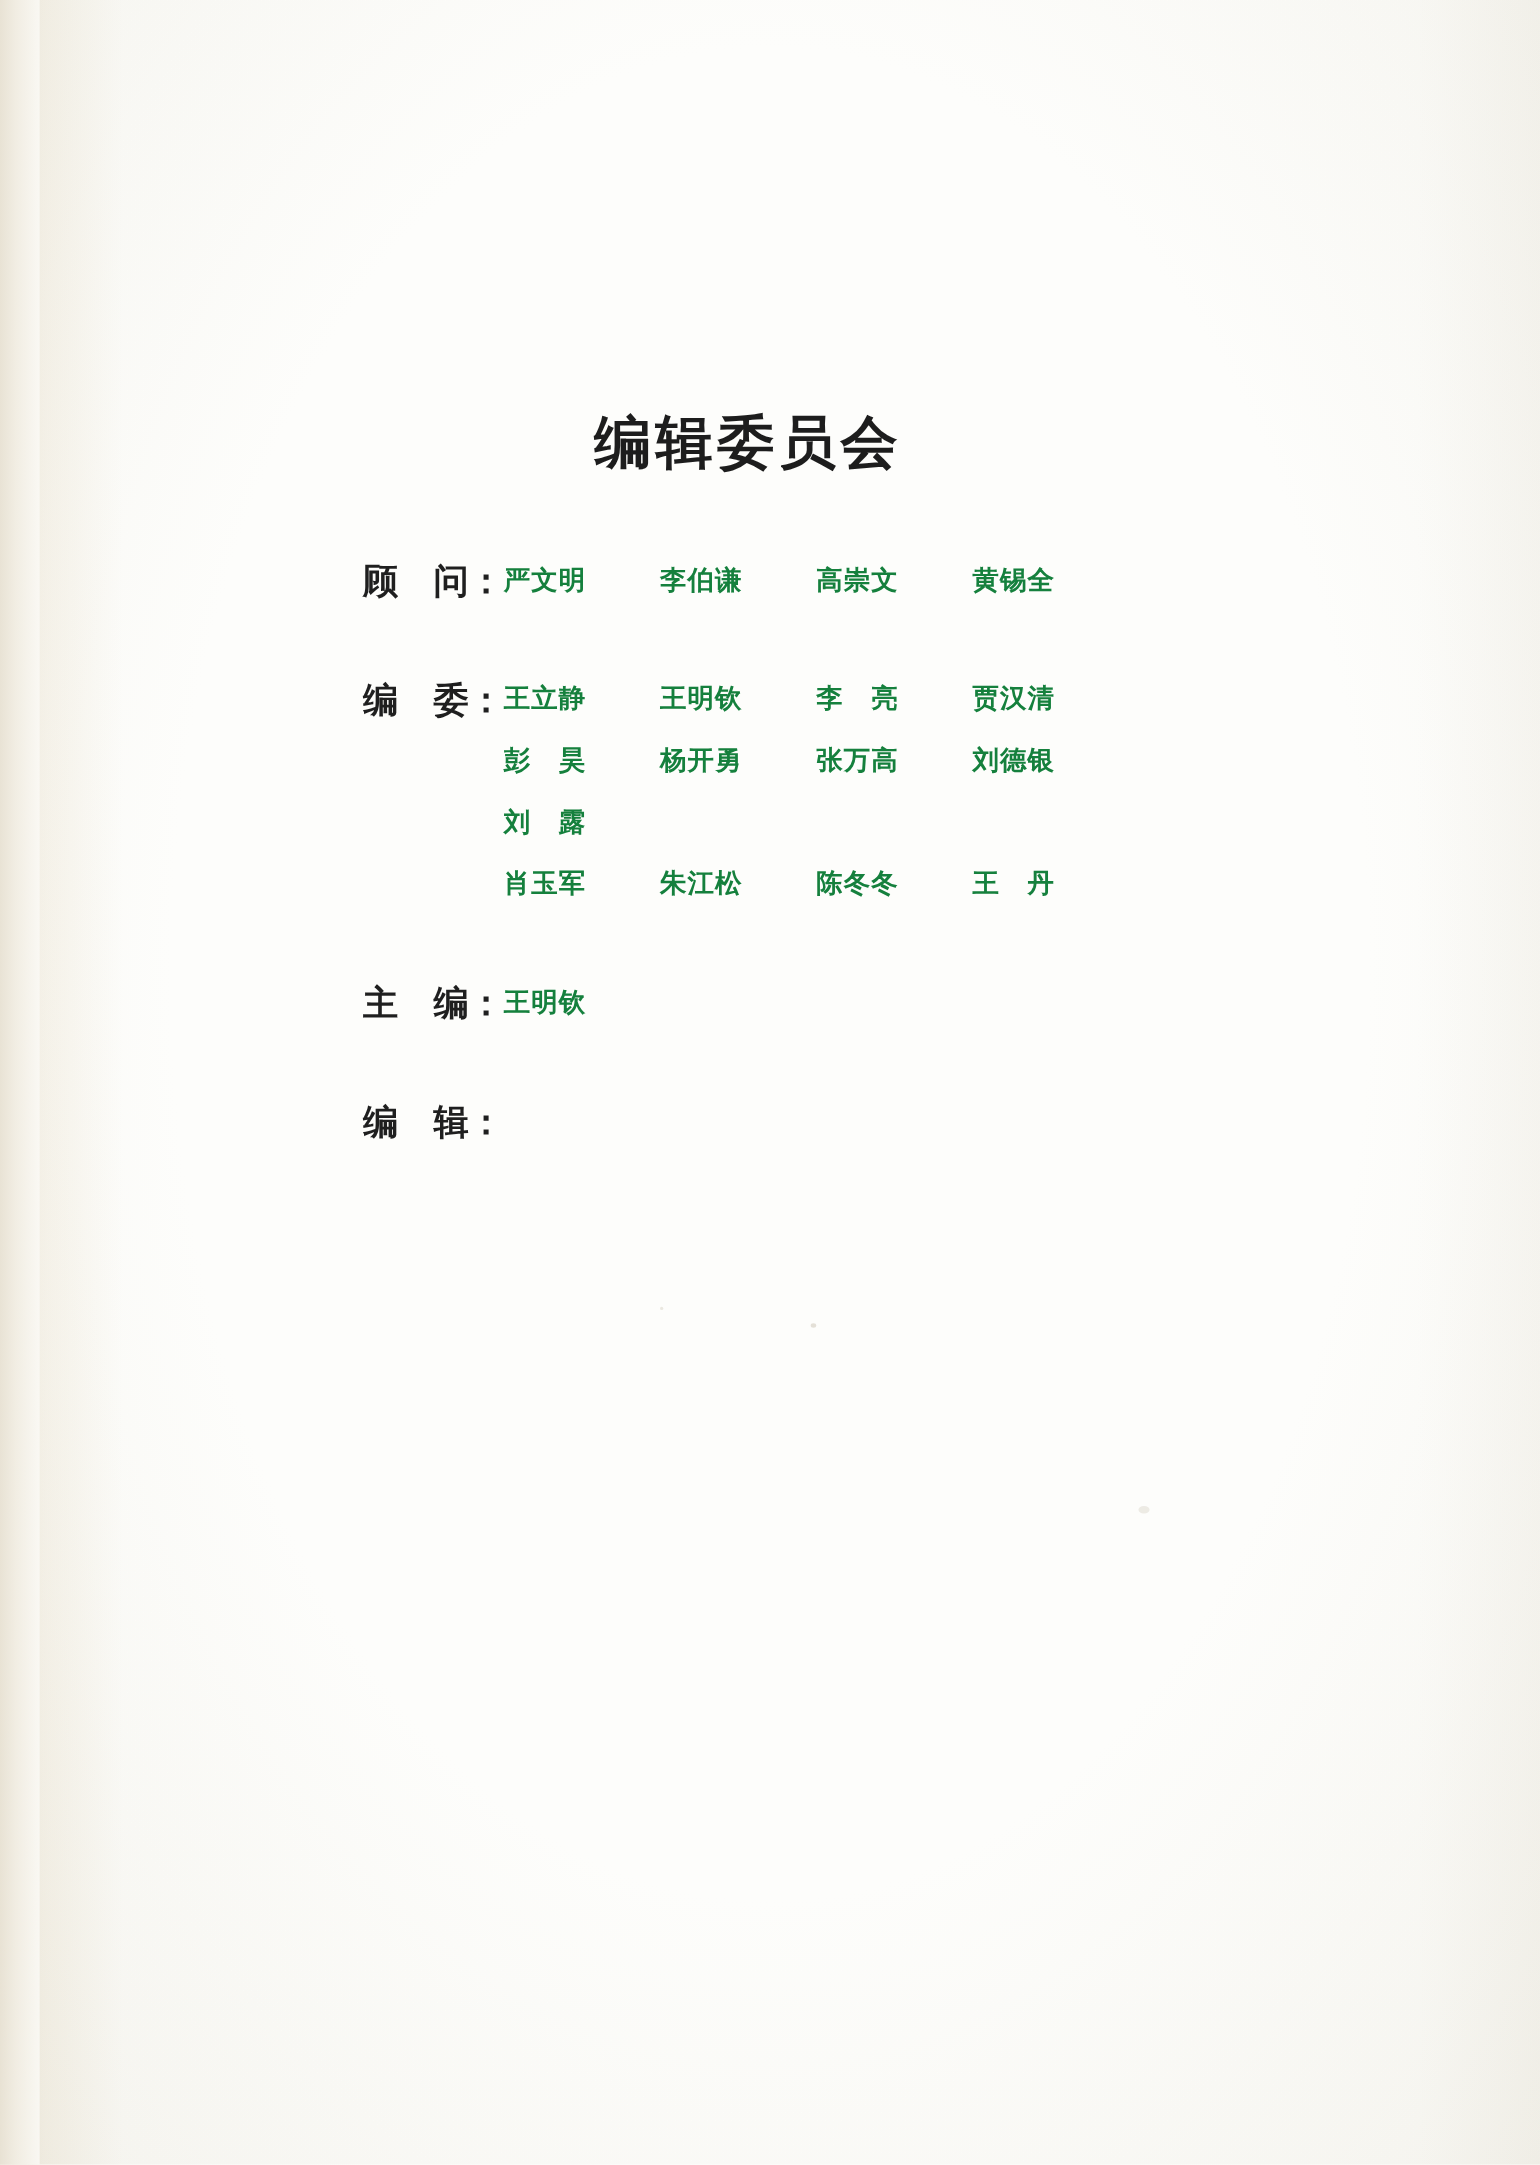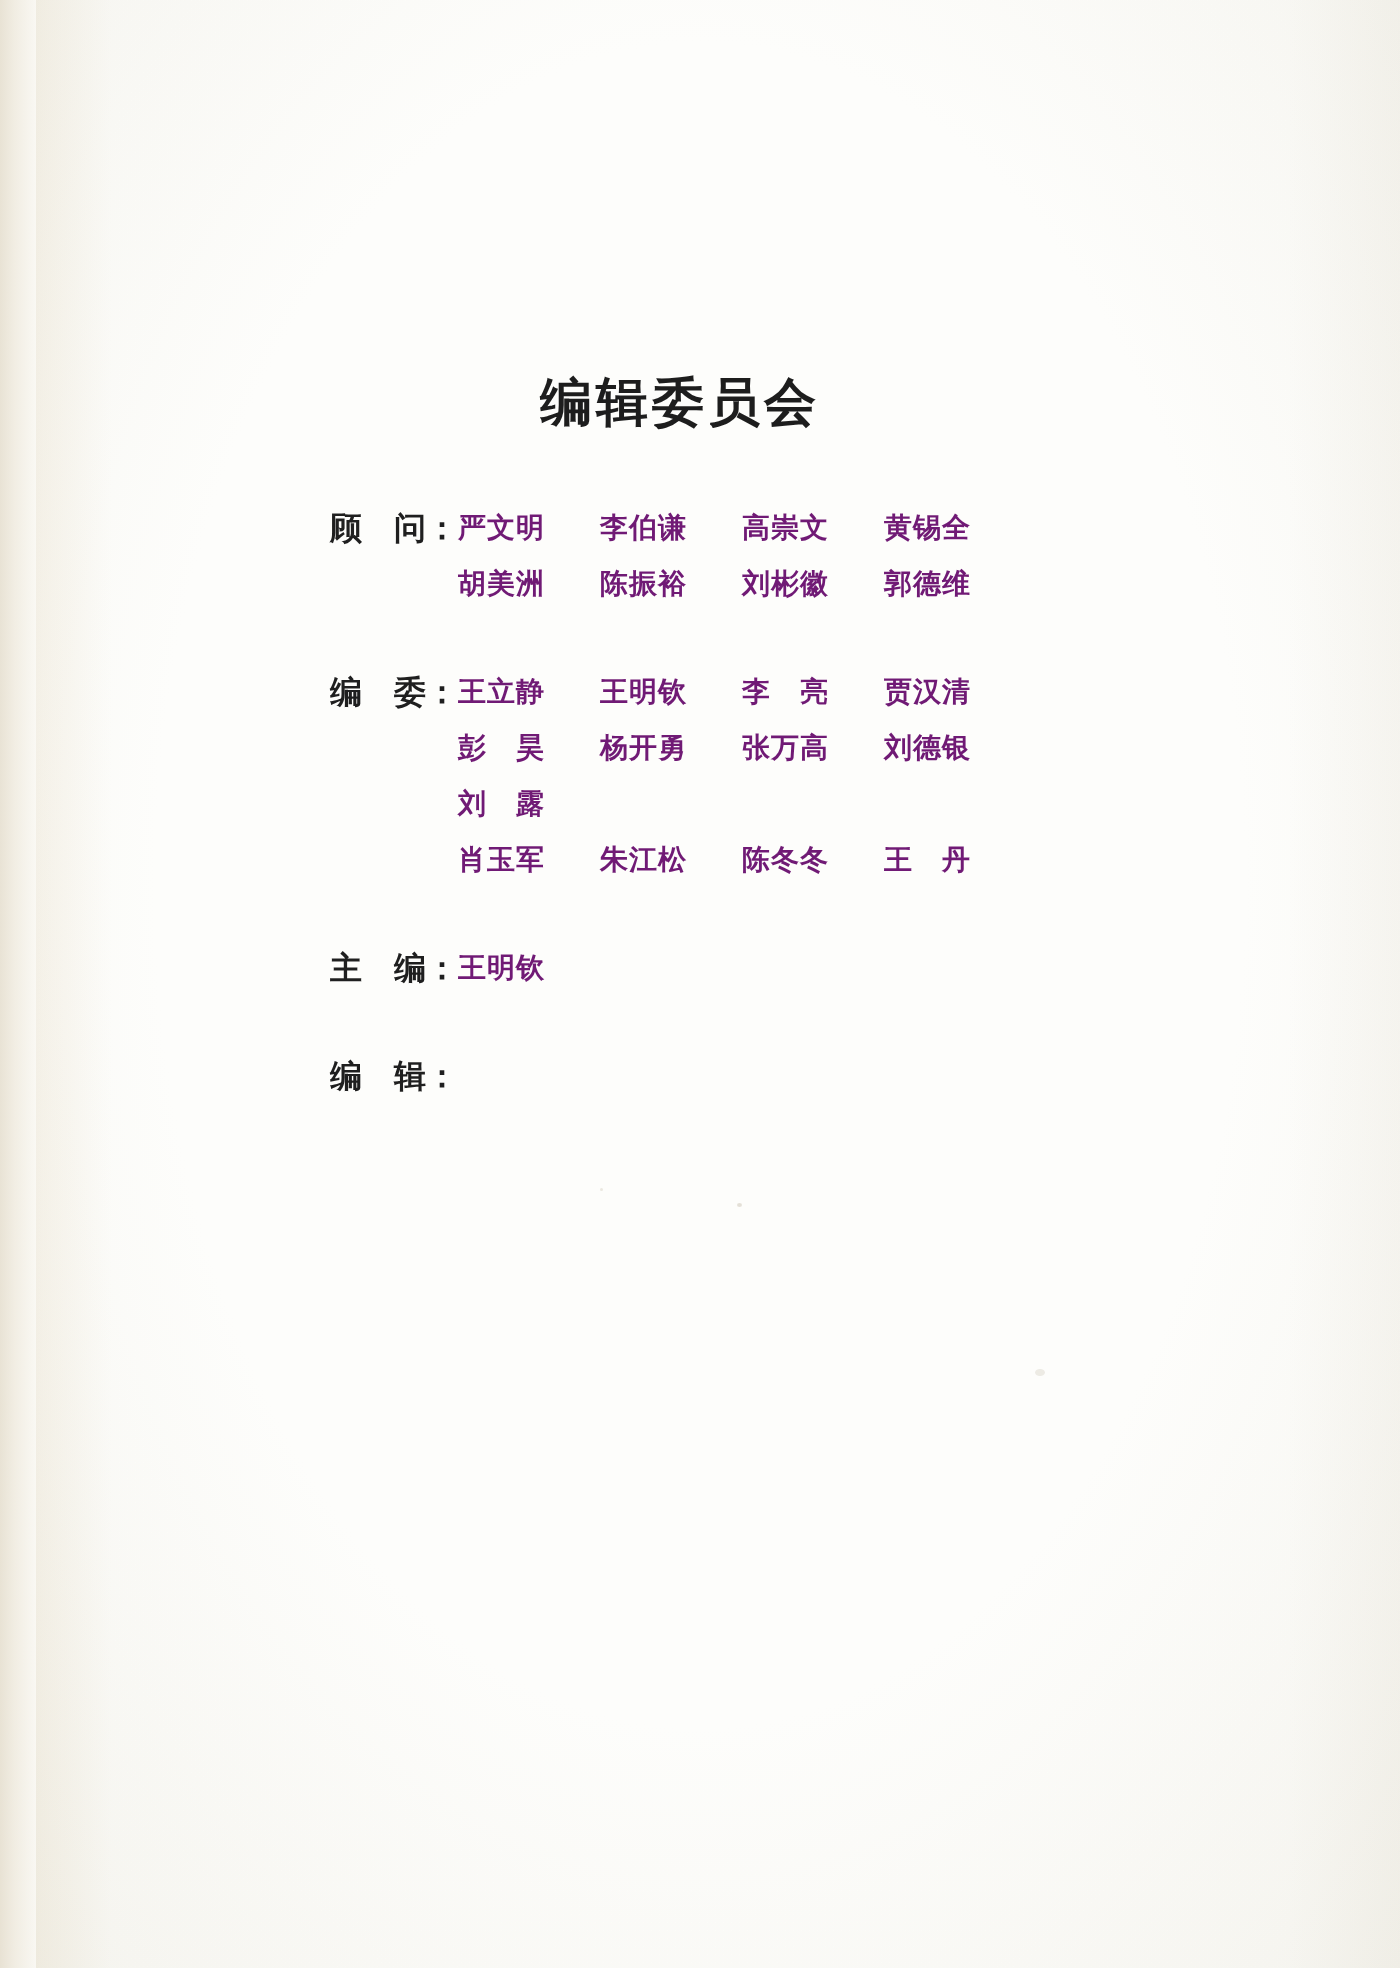--- a/index.html
+++ b/index.html
@@ -86,23 +86,23 @@
     flex: 1 1 auto;
   }
   .name-row {
     display: flex;
     line-height: 56px;
     height: 56px;
   }
   .name {
     width: 142px;
     flex: 0 0 142px;
-    font-size: 28px;
+    font-size: 24px;
     white-space: pre;
-    color: #701a75;
+    color: #15803d;
     letter-spacing: 1px;
   }
   .speck {
     position: absolute;
     background: #cfc9ba;
     border-radius: 50%;
     opacity: .55;
     pointer-events: none;
   }
 </style>
@@ -119,26 +119,20 @@
     <div class="sections">
 
       <div class="section">
         <div class="section-label">顾　问：</div>
         <div class="rows">
           <div class="name-row">
             <span class="name">严文明</span>
             <span class="name">李伯谦</span>
             <span class="name">高崇文</span>
             <span class="name">黄锡全</span>
-          </div>
-          <div class="name-row">
-            <span class="name">胡美洲</span>
-            <span class="name">陈振裕</span>
-            <span class="name">刘彬徽</span>
-            <span class="name">郭德维</span>
           </div>
         </div>
       </div>
 
       <div class="section">
         <div class="section-label">编　委：</div>
         <div class="rows">
           <div class="name-row">
             <span class="name">王立静</span>
             <span class="name">王明钦</span>

